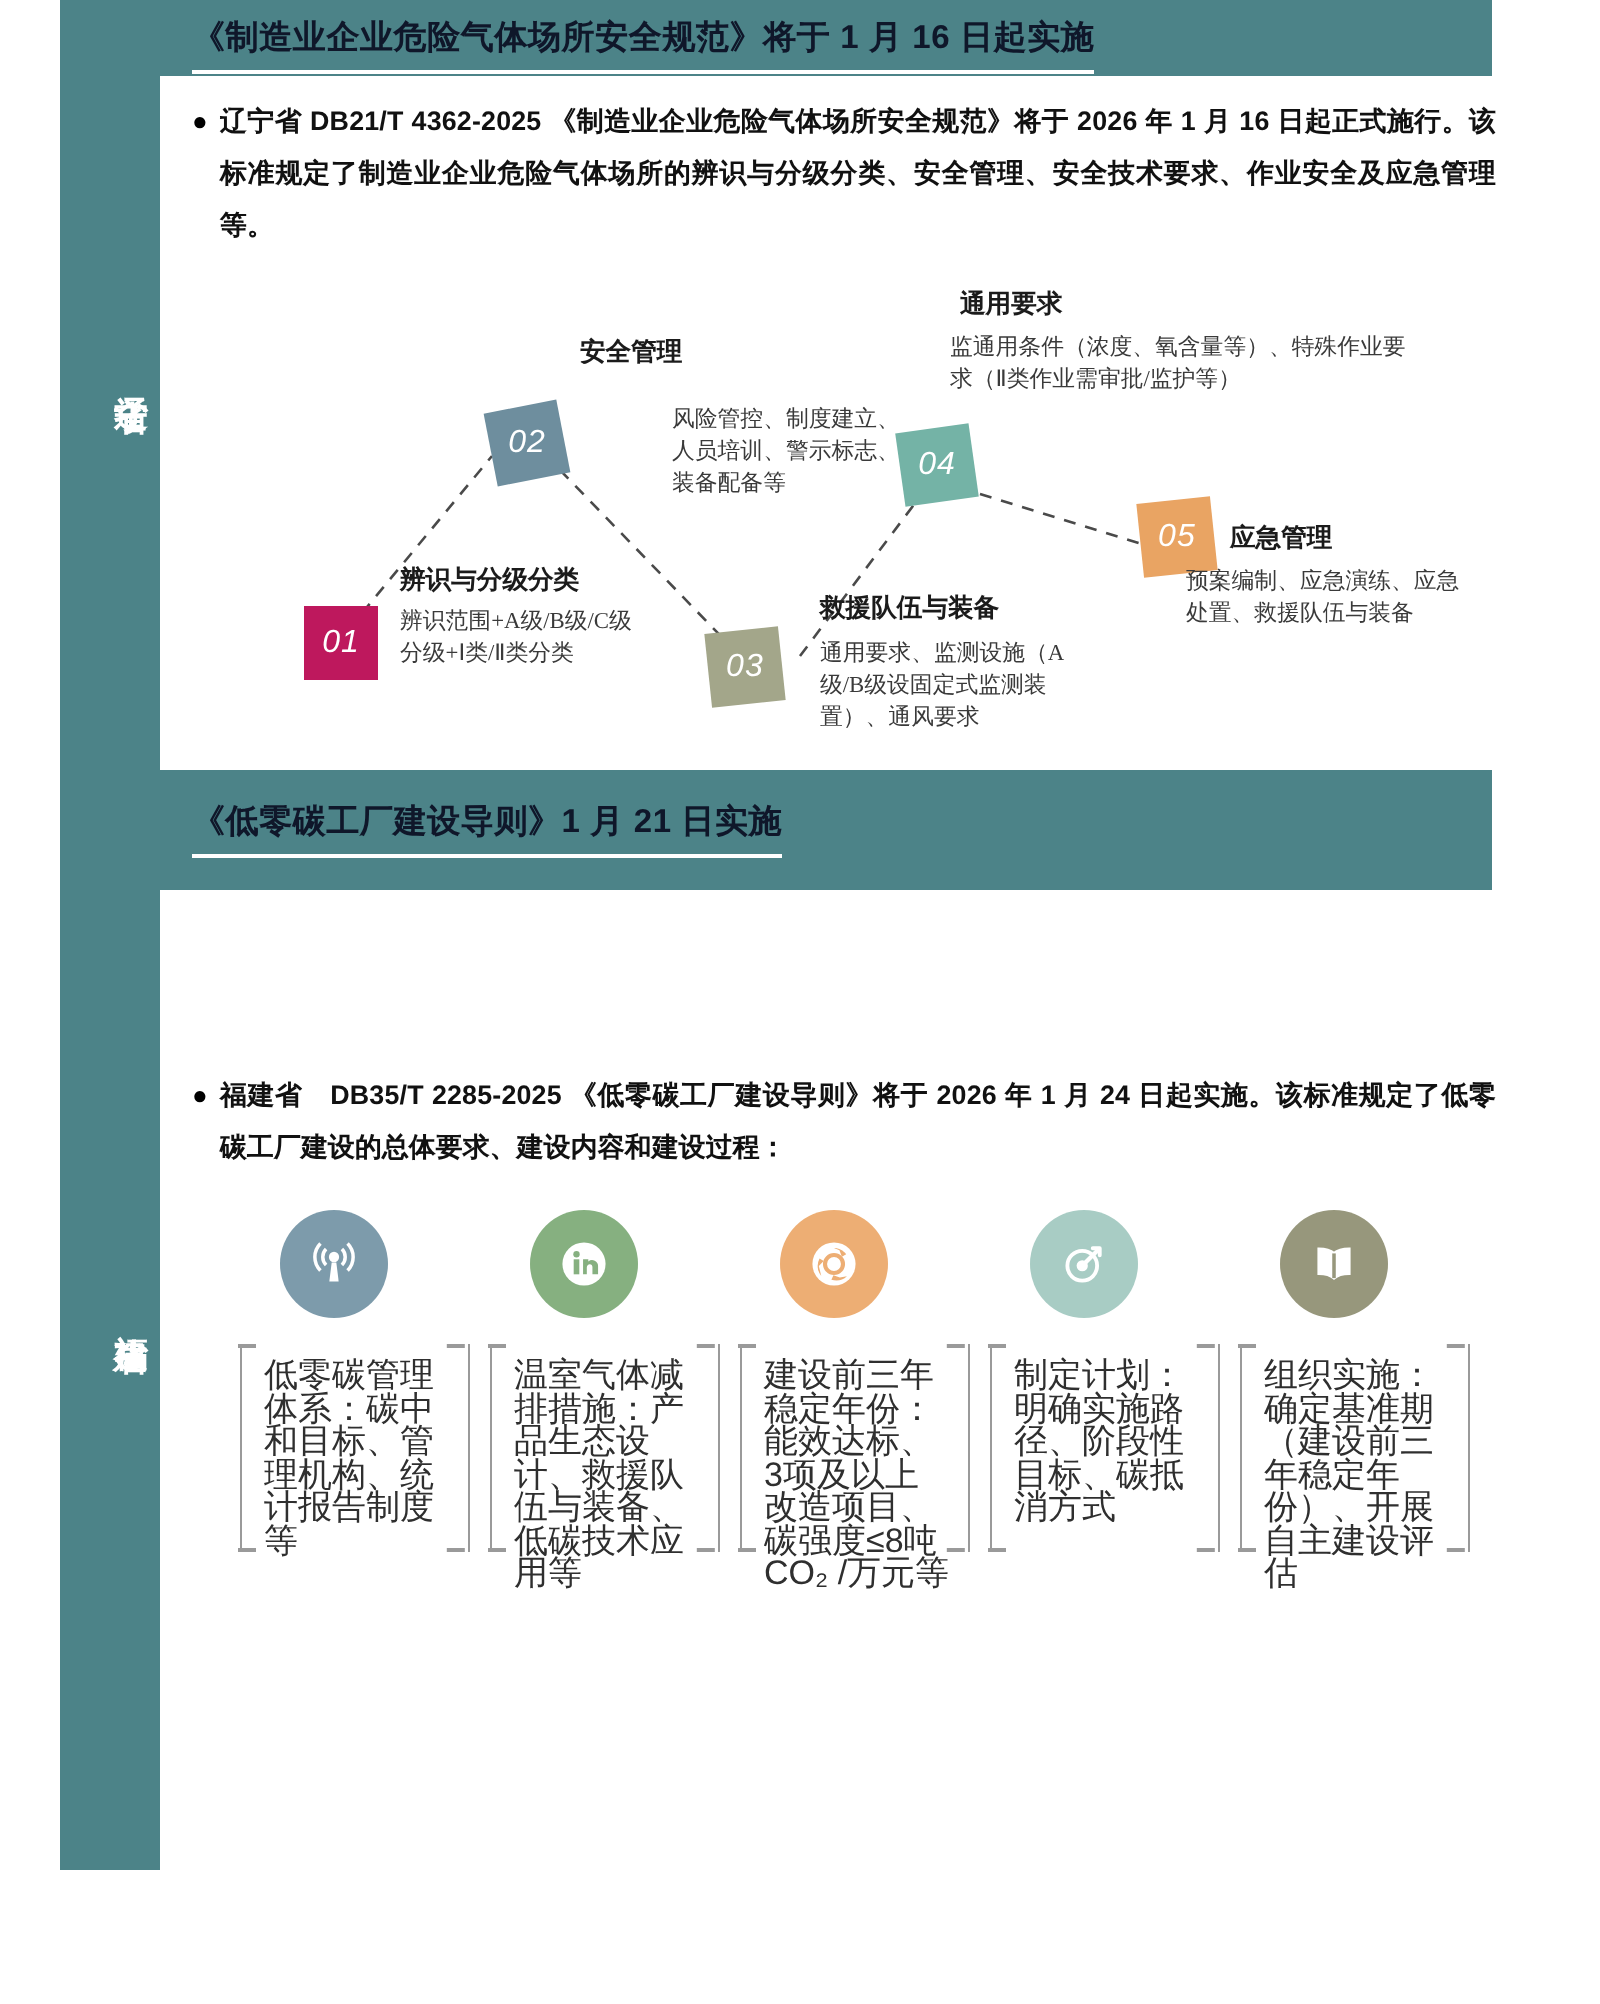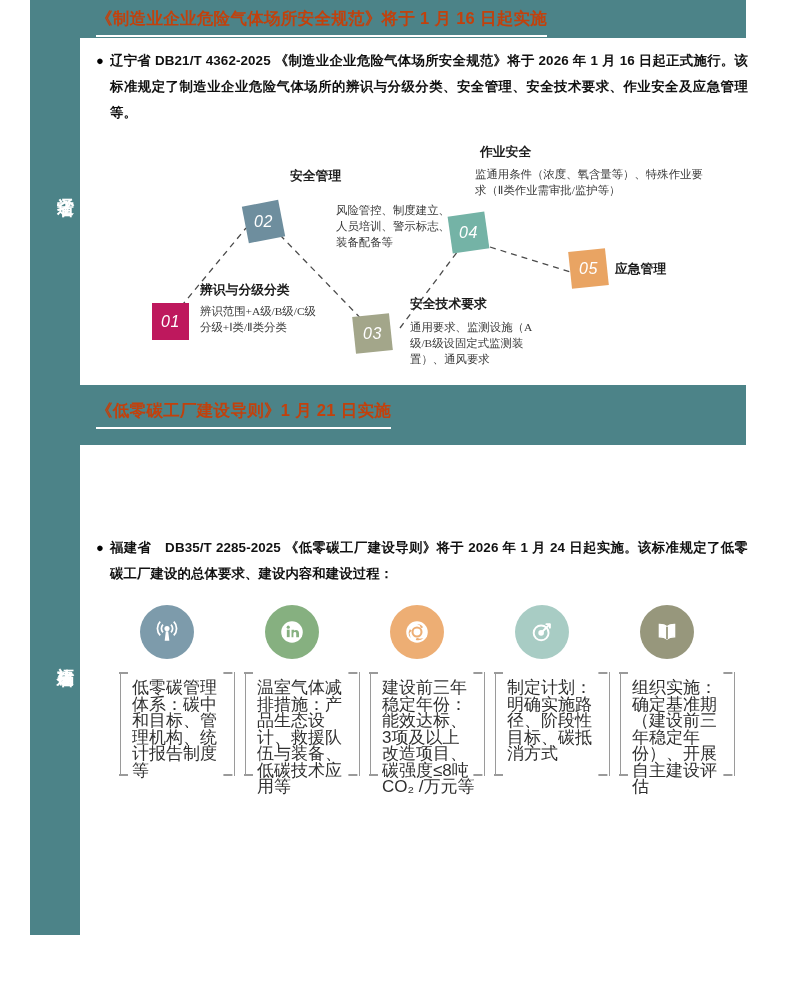--- a/index.html
+++ b/index.html
@@ -50,21 +50,21 @@
     left: 30px;
     width: 716px;
     background: #4c8388;
     box-sizing: border-box;
   }
   #band-one { top: 0px;   height: 38px; }
   #band-two { top: 385px; height: 60px; }
 
   .band-title {
     position: absolute;
-    color: #c2410c;
+    color: #0f172a;
     font-size: 16.5px;
     font-weight: 700;
     letter-spacing: 0.3px;
     white-space: nowrap;
     border-bottom: 2px solid #ffffff;
     padding-bottom: 5px;
   }
   #title-one { left: 96px; top: 8px; }
   #title-two { left: 96px; top: 400px; }
 
@@ -228,33 +228,34 @@
 
   <div class="num-box" style="left:165px; top:73px; background:#6e8e9e; transform:rotate(-11deg);">
     <span style="transform:rotate(11deg);">02</span>
   </div>
   <div class="step-title" style="left:210px; top:38px;">安全管理</div>
   <div class="step-desc" style="left:210px; top:72px; width:122px;margin-left:46px;">风险管控、制度建立、人员培训、警示标志、装备配备等</div>
 
   <div class="num-box" style="left:274px; top:185px; background:#a3a68a; transform:rotate(-6deg);">
     <span style="transform:rotate(6deg);">03</span>
   </div>
-  <div class="step-title" style="left:330px; top:166px;">安全技术要求</div>
+  <div class="step-title" style="left:330px; top:166px;">救援队伍与装备</div>
   <div class="step-desc" style="left:330px; top:189px; width:135px;">通用要求、监测设施（A级/B级设固定式监测装置）、通风要求</div>
 
   <div class="num-box" style="left:370px; top:84px; background:#74b3a6; transform:rotate(-8deg);">
     <span style="transform:rotate(8deg);">04</span>
   </div>
-  <div class="step-title" style="left:400px; top:14px;">作业安全</div>
+  <div class="step-title" style="left:400px; top:14px;">通用要求</div>
   <div class="step-desc" style="left:395px; top:36px; width:235px;">监通用条件（浓度、氧含量等）、特殊作业要求（Ⅱ类作业需审批/监护等）</div>
 
   <div class="num-box" style="left:490px; top:120px; background:#e9a463; transform:rotate(-6deg);">
     <span style="transform:rotate(6deg);">05</span>
   </div>
   <div class="step-title" style="left:535px; top:131px;">应急管理</div>
+  <div class="step-desc" style="left:513px; top:153px; width:147px;">预案编制、应急演练、应急处置、救援队伍与装备</div>
 </div>
 
 <div class="side-rail" id="rail-fujian"></div>
 <div class="header-band" id="band-two"></div>
 <div class="rail-label" id="label-fujian">福建省</div>
 <div class="band-title" id="title-two">《低零碳工厂建设导则》1 月 21 日实施</div>
 
 <div class="panel" id="panel-two"></div>
 
 <div class="bullet-block" id="bullet-two">

